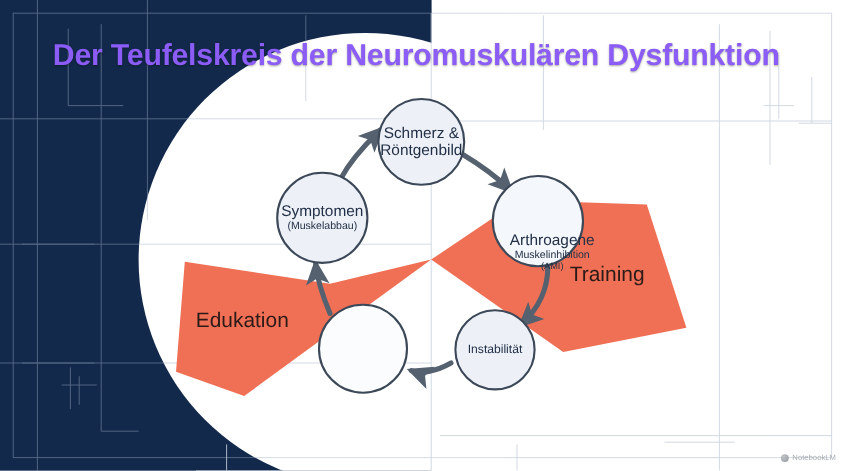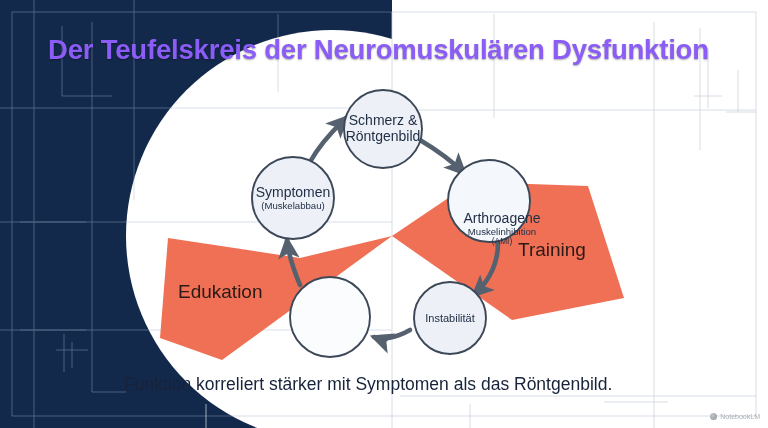--- a/index.html
+++ b/index.html
@@ -170,20 +170,19 @@
 
   <div class="node-text" style="left:293px;top:198px;">
     <span class="nt-l1">Symptomen</span>
     <span class="nt-l2">(Muskelabbau)</span>
   </div>
 
   <div class="wedge-label" id="label-edukation">Edukation</div>
   <div class="wedge-label" id="label-training">Training</div>
 
   <div class="slide-title">Der Teufelskreis der Neuromuskulären Dysfunktion</div>
-  <div class="caption">Funktion korreliert stärker mit Symptomen als das Röntgenbild.</div>
 
   <div class="watermark">
     <span class="wm-glyph"></span>
     <span>NotebookLM</span>
   </div>
 
 </div>
 
 </body></html>

